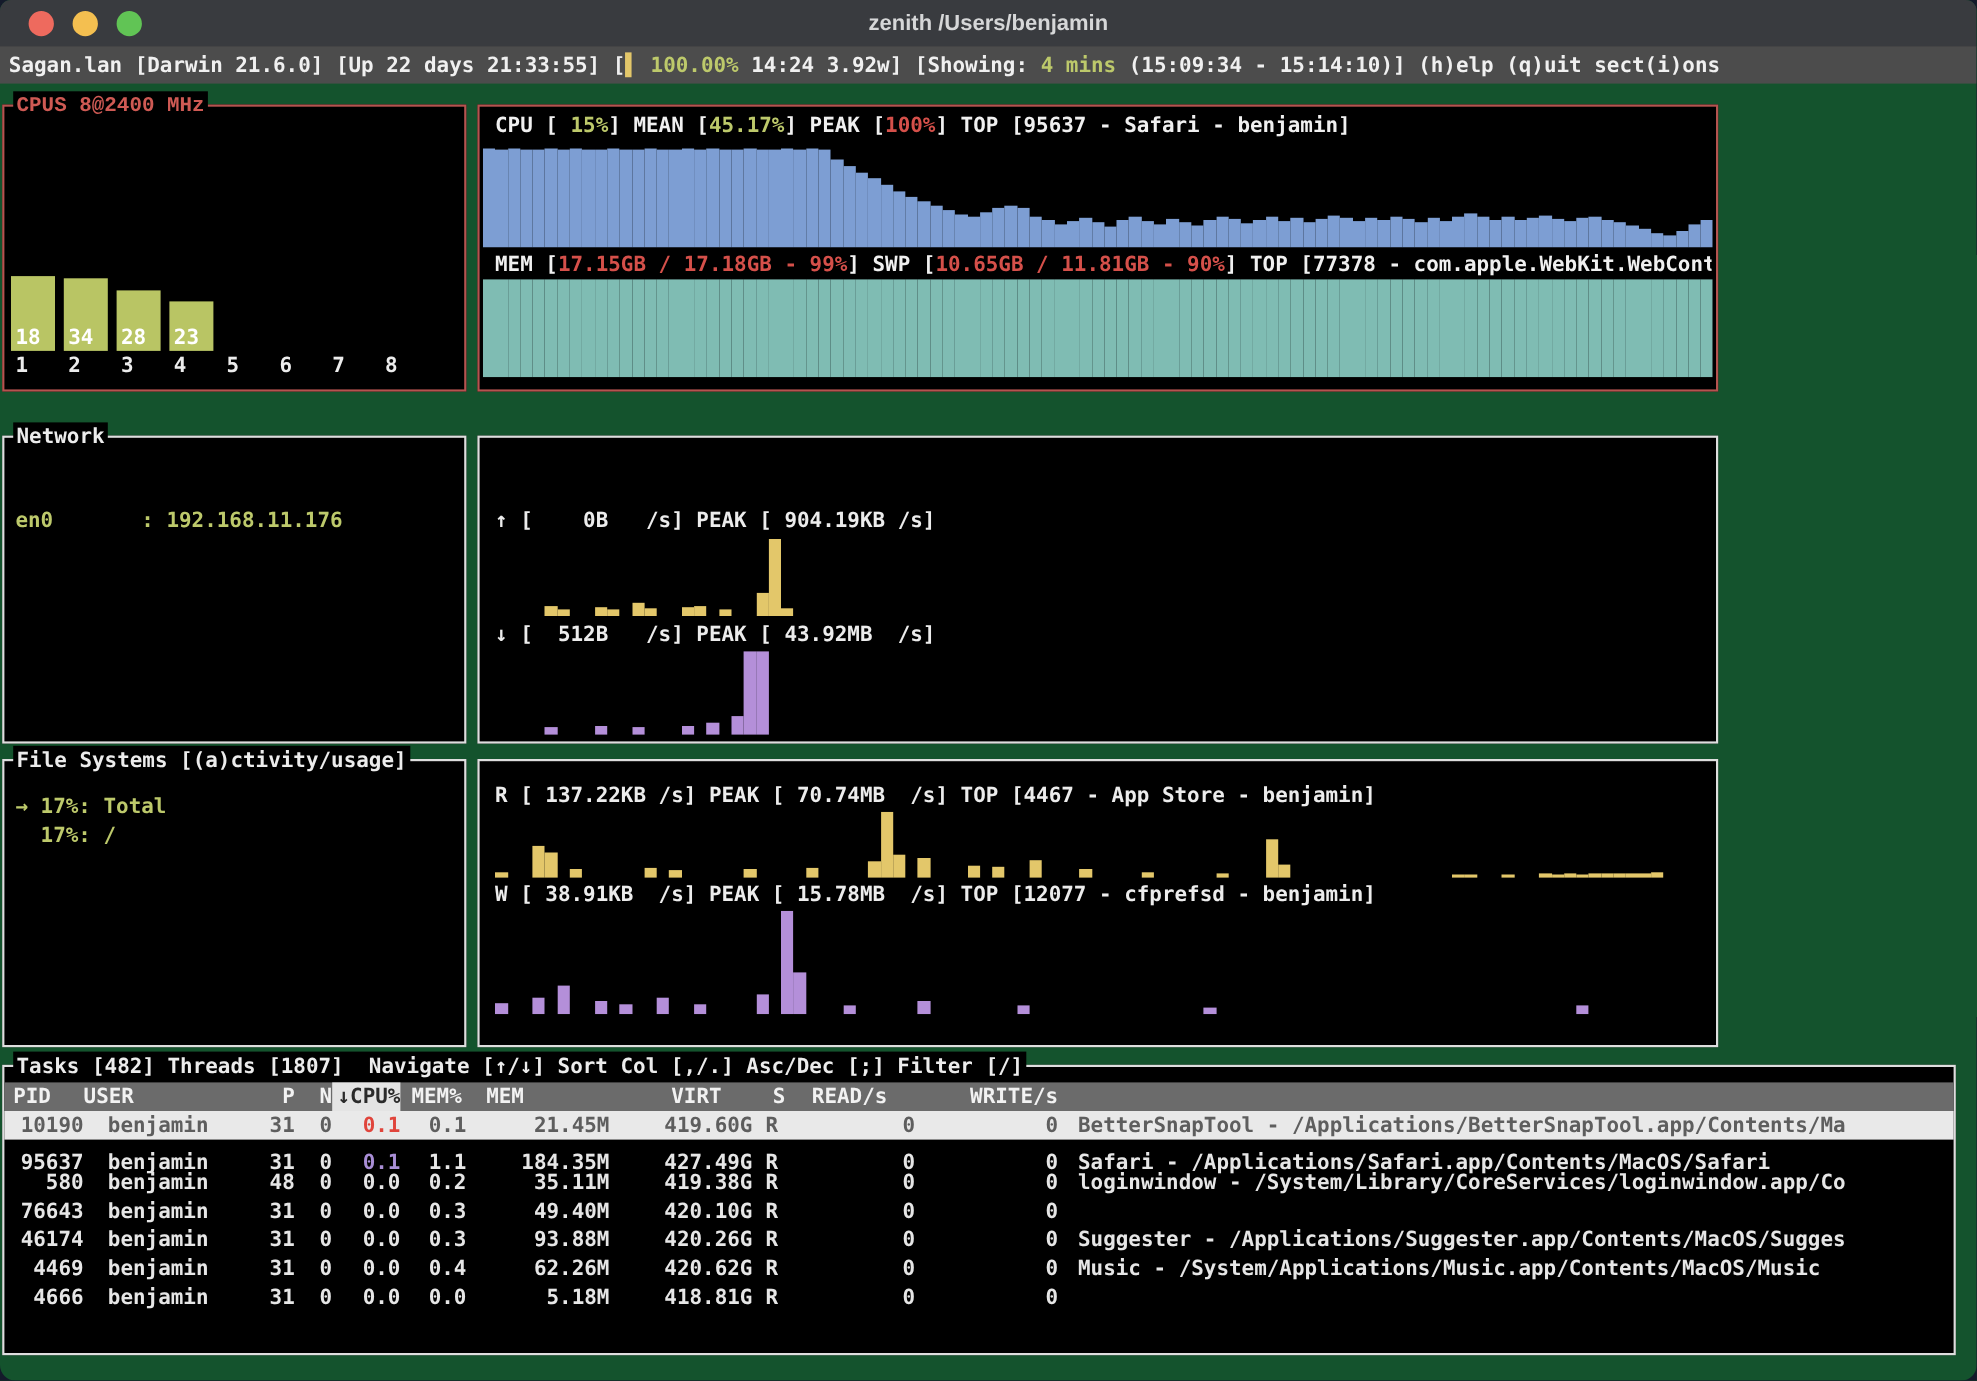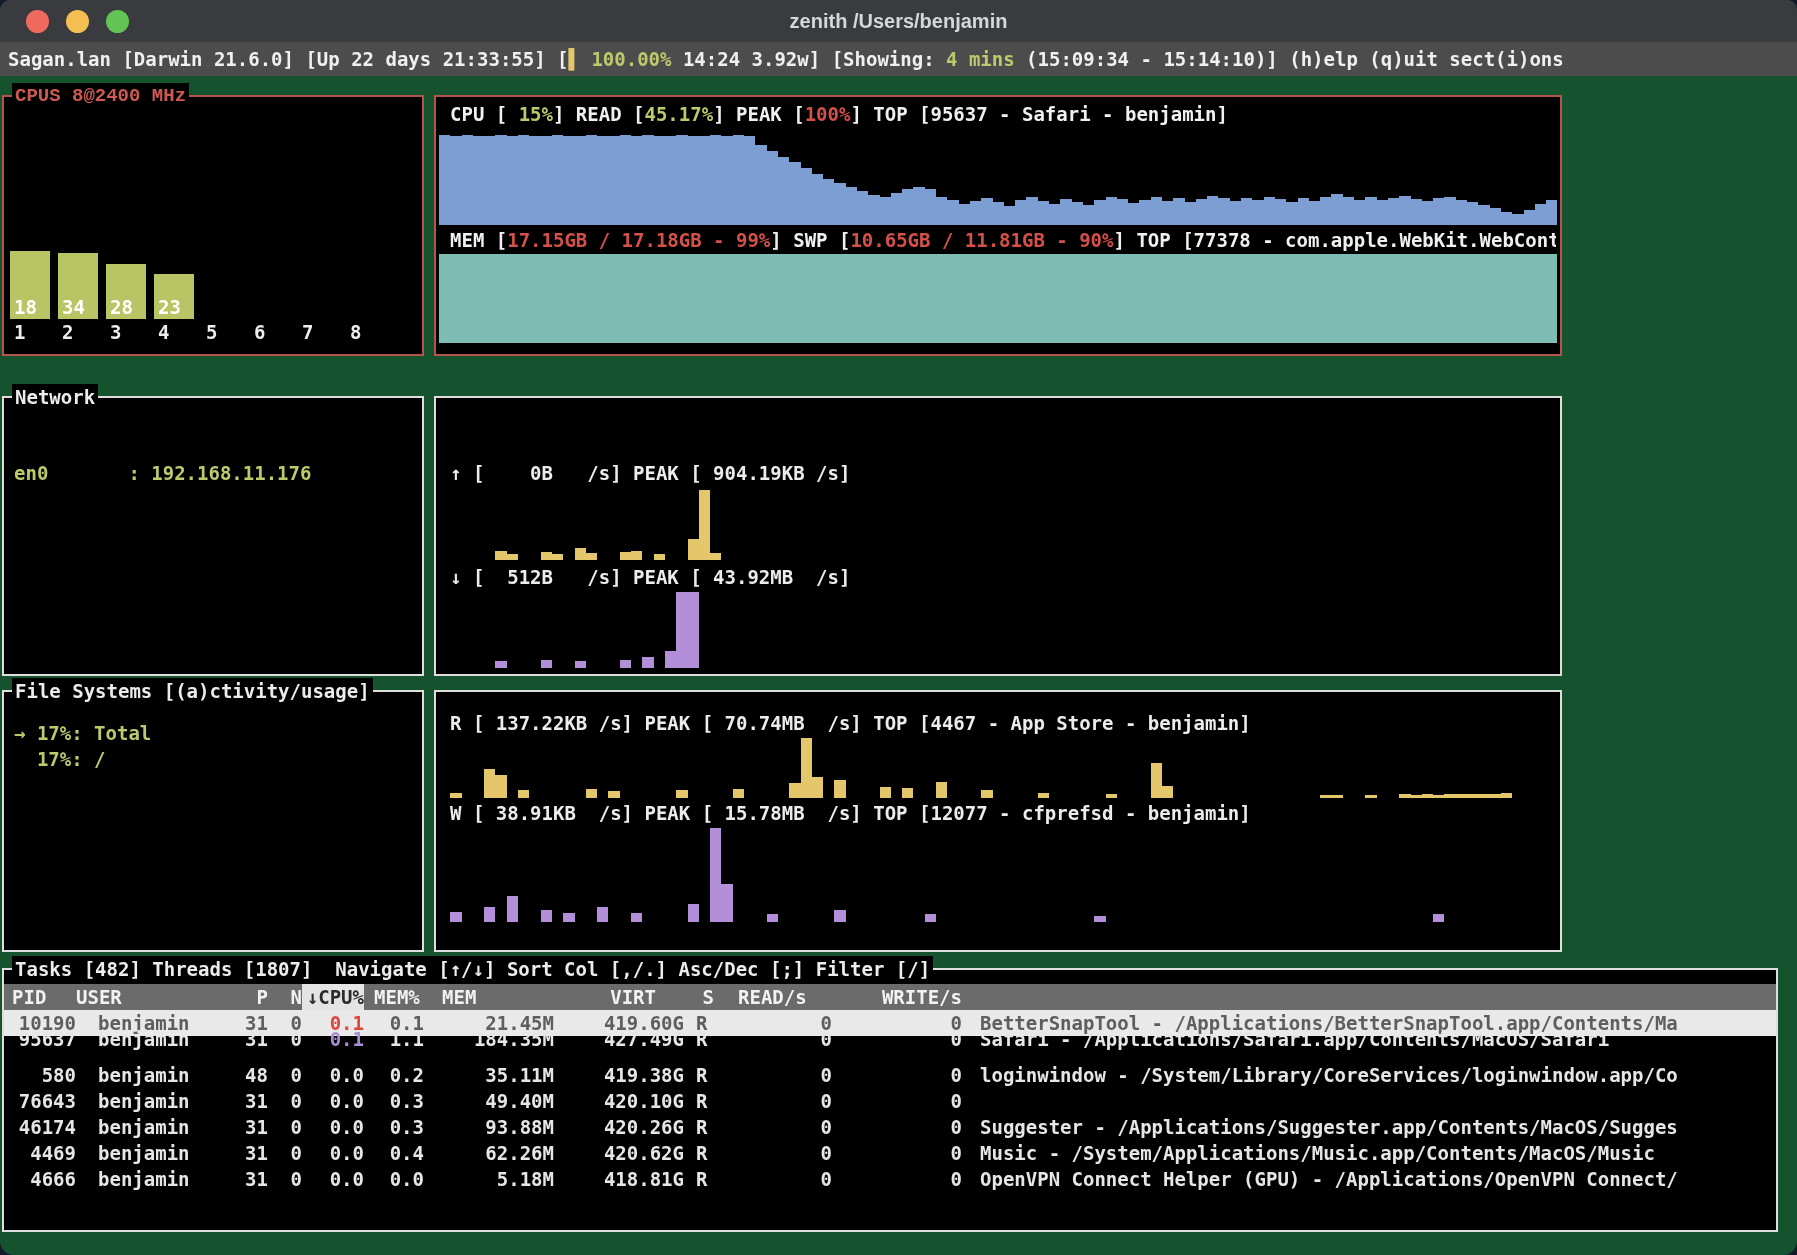--- a/index.html
+++ b/index.html
@@ -83,21 +83,21 @@
           <span class="val">23</span>
         </div>
         <div class="coreaxis" style="left: 154px;">4</div>
         <div class="coreaxis" style="left: 202px;">5</div>
         <div class="coreaxis" style="left: 250px;">6</div>
         <div class="coreaxis" style="left: 298px;">7</div>
         <div class="coreaxis" style="left: 346px;">8</div>
       </div>
   </div>
   <div class="box redbox" style="left:434px;top:95px;width:1128px;height:261px;">
-    <div class="tline" style="top:4px;"><span class="c-white">CPU [ </span><span class="c-green">15%</span><span class="c-white">] READ [</span><span class="c-green">45.17%</span><span class="c-white">] PEAK [</span><span class="c-red">100%</span><span class="c-white">] TOP [95637 - Safari - benjamin]</span></div>
+    <div class="tline" style="top:4px;"><span class="c-white">CPU [ </span><span class="c-green">15%</span><span class="c-white">] MEAN [</span><span class="c-green">45.17%</span><span class="c-white">] PEAK [</span><span class="c-red">100%</span><span class="c-white">] TOP [95637 - Safari - benjamin]</span></div>
     <div class="chart" style="top:33px;height:95px;">
         <div class="slice" style="height: 95%; background: rgb(125, 158, 211);"></div>
         <div class="slice" style="height: 94%; background: rgb(125, 158, 211);"></div>
         <div class="slice" style="height: 95%; background: rgb(125, 158, 211);"></div>
         <div class="slice" style="height: 94%; background: rgb(125, 158, 211);"></div>
         <div class="slice" style="height: 94%; background: rgb(125, 158, 211);"></div>
         <div class="slice" style="height: 95%; background: rgb(125, 158, 211);"></div>
         <div class="slice" style="height: 94%; background: rgb(125, 158, 211);"></div>
         <div class="slice" style="height: 95%; background: rgb(125, 158, 211);"></div>
         <div class="slice" style="height: 94%; background: rgb(125, 158, 211);"></div>
@@ -742,21 +742,21 @@
           <div class="cell n r">0</div>
           <div class="cell cpu r cpu-red">0.1</div>
           <div class="cell memp r">0.1</div>
           <div class="cell mem r">21.45M</div>
           <div class="cell virt r">419.60G</div>
           <div class="cell s l">R</div>
           <div class="cell read r">0</div>
           <div class="cell write r">0</div>
           <div class="cell cmd l">BetterSnapTool - /Applications/BetterSnapTool.app/Contents/Ma</div>
         </div>
-        <div class="trow" style="top: 16px;">
+        <div class="trow" style="top: 34px;">
           <div class="cell pid r">95637</div>
           <div class="cell user l">benjamin</div>
           <div class="cell p r">31</div>
           <div class="cell n r">0</div>
           <div class="cell cpu r cpu-purple">0.1</div>
           <div class="cell memp r">1.1</div>
           <div class="cell mem r">184.35M</div>
           <div class="cell virt r">427.49G</div>
           <div class="cell s l">R</div>
           <div class="cell read r">0</div>
@@ -823,18 +823,17 @@
           <div class="cell user l">benjamin</div>
           <div class="cell p r">31</div>
           <div class="cell n r">0</div>
           <div class="cell cpu r">0.0</div>
           <div class="cell memp r">0.0</div>
           <div class="cell mem r">5.18M</div>
           <div class="cell virt r">418.81G</div>
           <div class="cell s l">R</div>
           <div class="cell read r">0</div>
           <div class="cell write r">0</div>
-          <div class="cell cmd l">OpenVPN Connect Helper (GPU) - /Applications/OpenVPN Connect/</div>
         </div>
       </div>
   </div>
 
 </div>
 
 </body></html>

